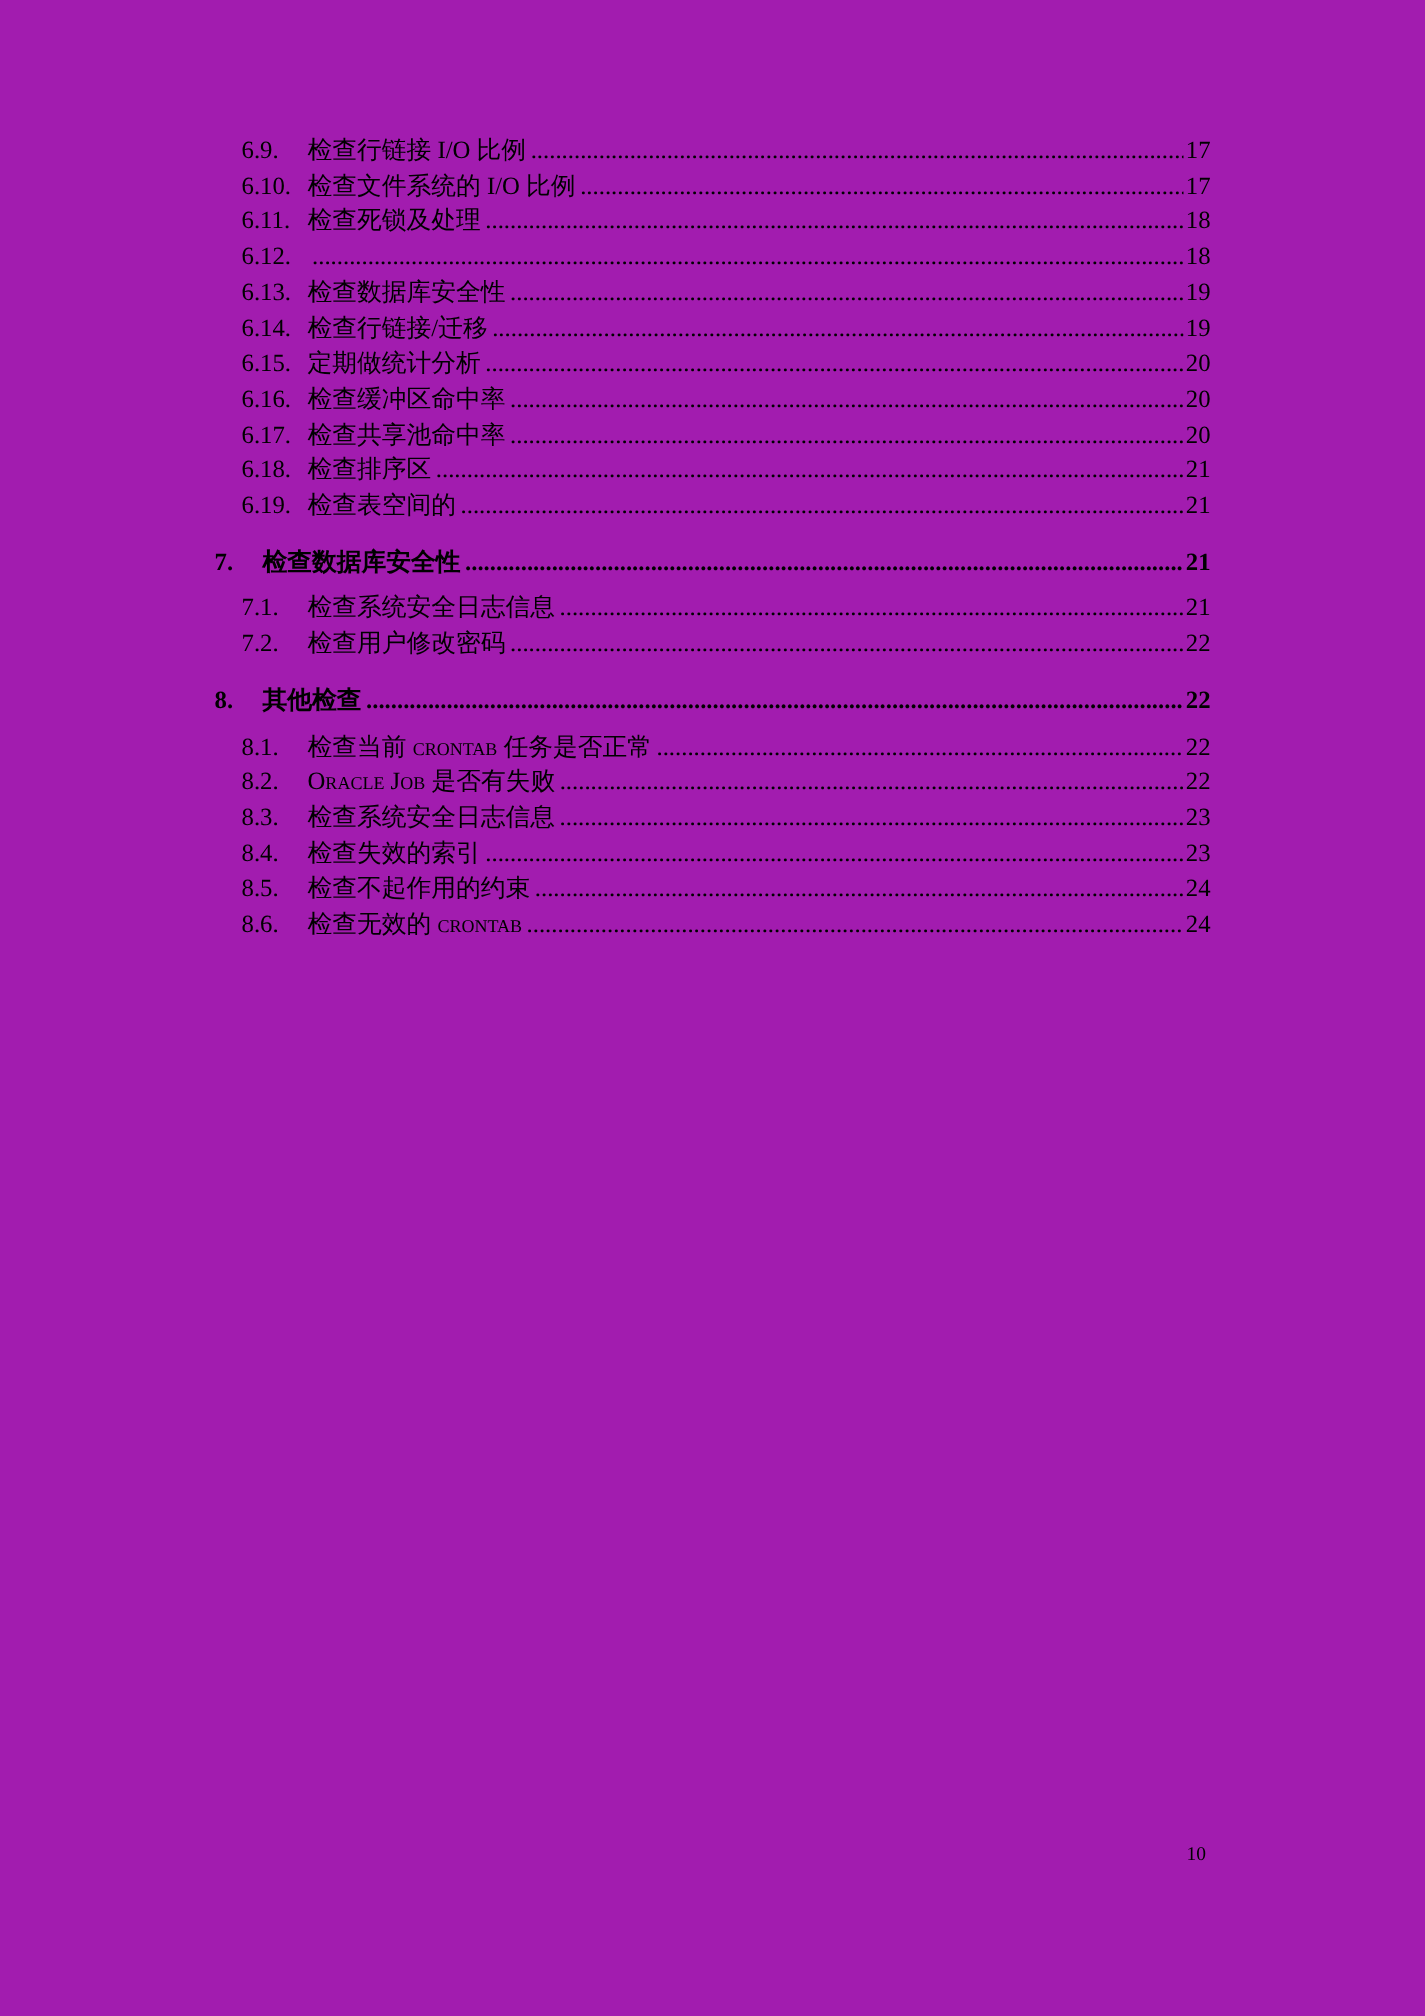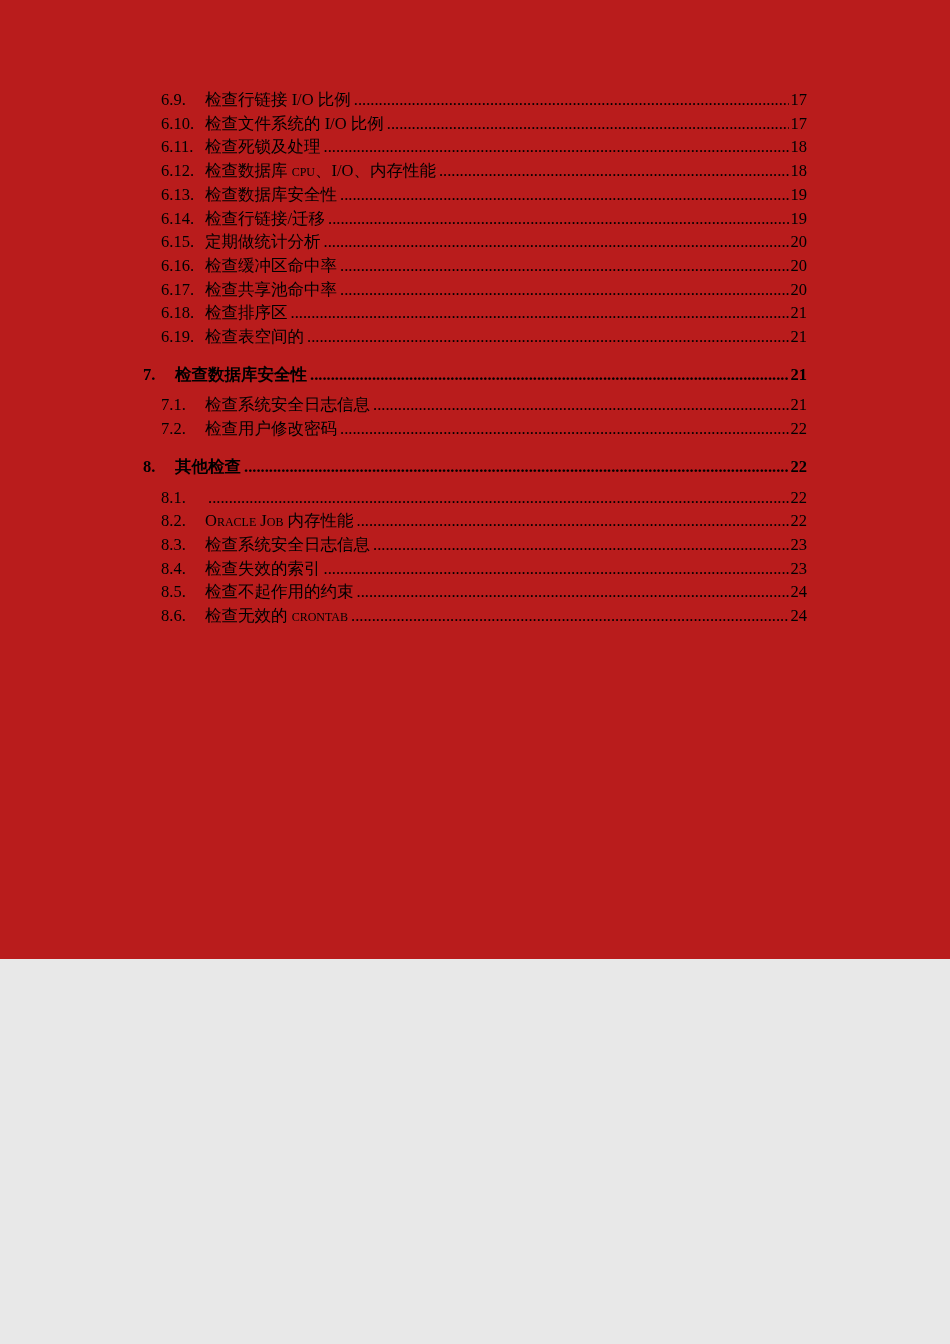--- a/index.html
+++ b/index.html
@@ -1,22 +1,22 @@
 <!DOCTYPE html>
 <html><head>
 <meta charset="utf-8">
 <style>
   * { margin: 0; padding: 0; box-sizing: border-box; }
   html, body { background: #e8e8e8; }
   .page {
     width: 950px;
-    height: 959px;
+    height: 1344px;
     margin: 0 auto;
     position: relative;
-    background: #b91c1c;
+    background: #a21caf;
     font-family: "Liberation Serif", "DejaVu Serif", serif;
     color: #000000;
     overflow: hidden;
   }
   .content {
     position: absolute;
     top: 88px;
     left: 143px;
     width: 664px;
   }
@@ -76,21 +76,20 @@
         <span class="pageno">17</span>
       </div>
       <div class="toc-row level2">
         <span class="num">6.11.</span>
         <span class="title"><span>检查死锁及处理</span></span>
         <span class="dots"></span>
         <span class="pageno">18</span>
       </div>
       <div class="toc-row level2">
         <span class="num">6.12.</span>
-        <span class="title"><span>检查数据库 </span><span class="sc">cpu</span><span>、I/O、内存性能</span></span>
         <span class="dots"></span>
         <span class="pageno">18</span>
       </div>
       <div class="toc-row level2">
         <span class="num">6.13.</span>
         <span class="title"><span>检查数据库安全性</span></span>
         <span class="dots"></span>
         <span class="pageno">19</span>
       </div>
       <div class="toc-row level2">
@@ -148,26 +147,27 @@
         <span class="pageno">22</span>
       </div>
       <div class="toc-row level1">
         <span class="num">8.</span>
         <span class="title"><span>其他检查</span></span>
         <span class="dots"></span>
         <span class="pageno">22</span>
       </div>
       <div class="toc-row level2">
         <span class="num">8.1.</span>
+        <span class="title"><span>检查当前 </span><span class="sc">crontab</span><span> 任务是否正常</span></span>
         <span class="dots"></span>
         <span class="pageno">22</span>
       </div>
       <div class="toc-row level2">
         <span class="num">8.2.</span>
-        <span class="title"><span class="sc">Oracle Job</span><span> 内存性能</span></span>
+        <span class="title"><span class="sc">Oracle Job</span><span> 是否有失败</span></span>
         <span class="dots"></span>
         <span class="pageno">22</span>
       </div>
       <div class="toc-row level2">
         <span class="num">8.3.</span>
         <span class="title"><span>检查系统安全日志信息</span></span>
         <span class="dots"></span>
         <span class="pageno">23</span>
       </div>
       <div class="toc-row level2">

